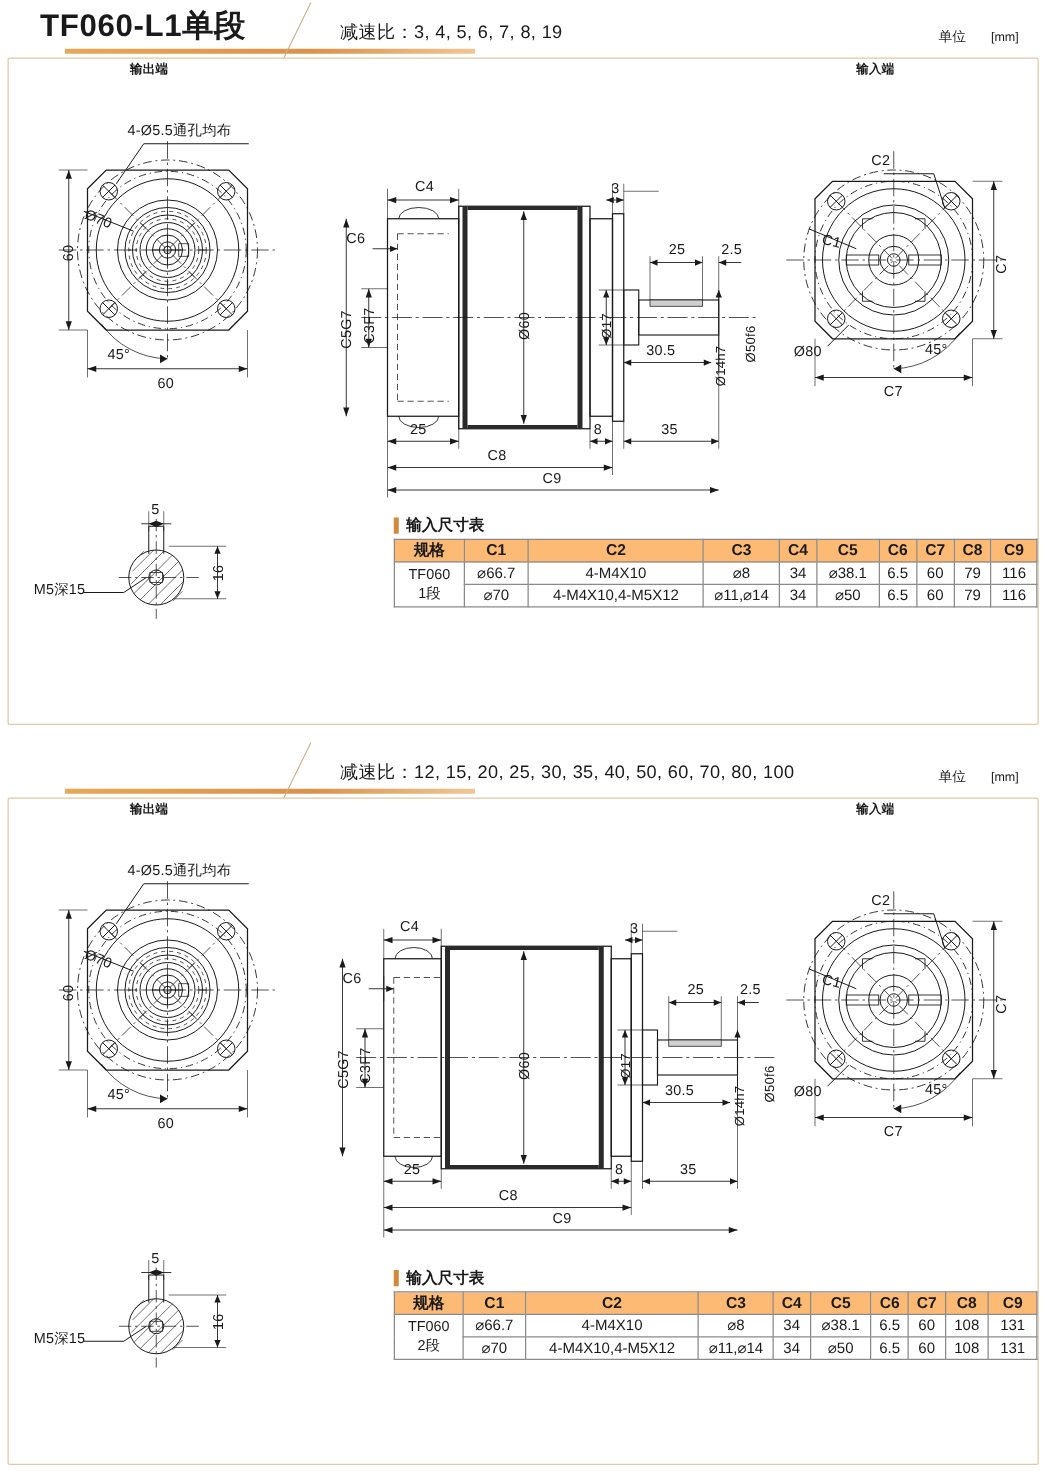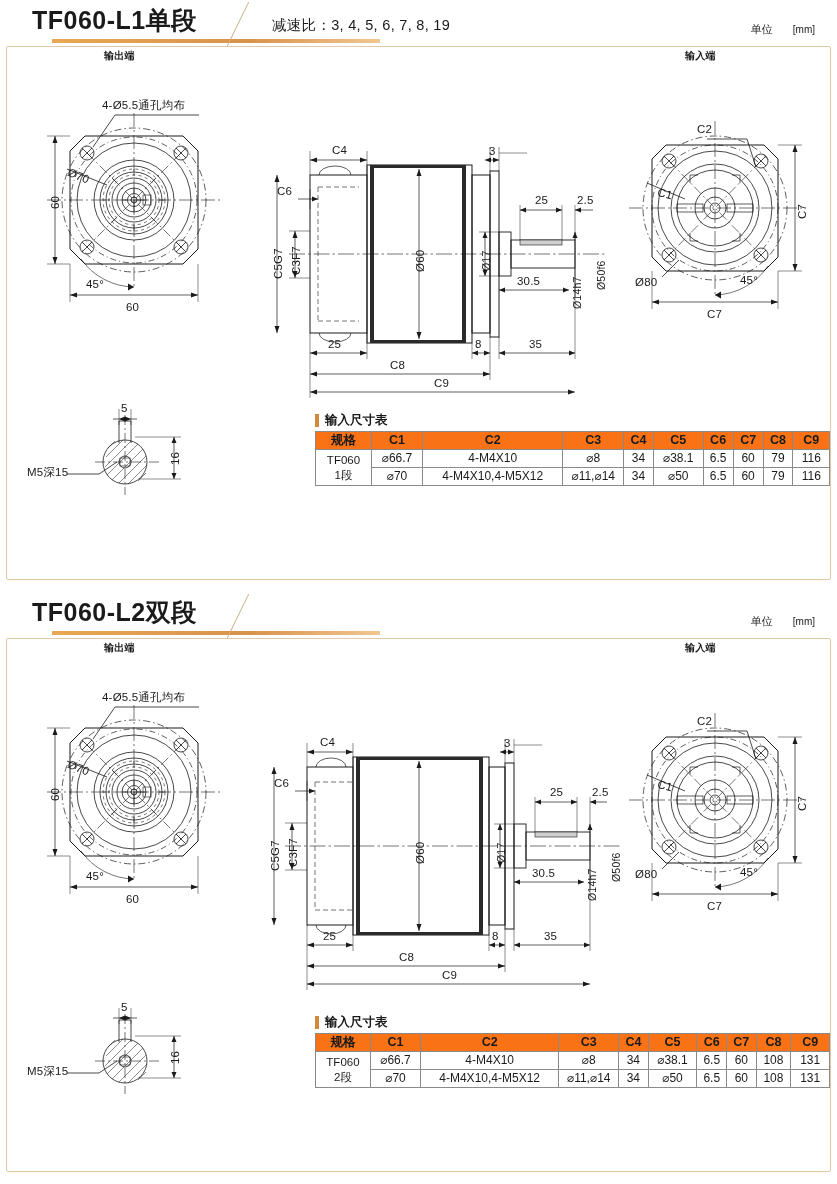--- a/index.html
+++ b/index.html
@@ -68,21 +68,21 @@
   table.dim{
     border-collapse:collapse;font-size:12px;
     border:1px solid #8a8a8a;background:#fff;
   }
   table.dim th,table.dim td{
     border:1px solid #8a8a8a;
     padding:1px 3px;text-align:center;white-space:nowrap;
     line-height:15px;font-weight:normal;
   }
   table.dim thead th{
-    background:#f97316;font-weight:bold;font-size:12.5px;
+    background:#fdba74;font-weight:bold;font-size:12.5px;
   }
   table.dim td.spec{background:#fff;font-size:11.5px;}
 </style>
 </head>
 <body>
 
 <div class="section" id="sec1">
 
   <div class="hdr">
     <div class="hdr-title">TF060-L1单段</div>
@@ -524,23 +524,23 @@
         </tbody>
       </table>
     </div>
 
   </div>
 </div>
 
 <div class="section" id="sec2">
 
   <div class="hdr">
-    <div class="hdr-title">TF060-L2双段</div>
     <div class="hdr-underline"></div>
     <div class="hdr-slash"></div>
+    <div class="hdr-ratio"><span>减速比：</span><span>12, 15, 20, 25, 30, 35, 40, 50, 60, 70, 80, 100</span></div>
     <div class="hdr-unit"><span>单位</span><span class="br">[mm]</span></div>
   </div>
 
   <div class="frame">
     <div class="dw">
 
       <svg width="825" height="534" viewBox="0 0 825 534">
         <g fill="none" stroke="#1a1a1a" stroke-width="0.8">
 
           <path d="M63,104 L78,89 L176,89 L191,104 L191,202 L176,217 L78,217 L63,202 Z" stroke-width="1"></path>

